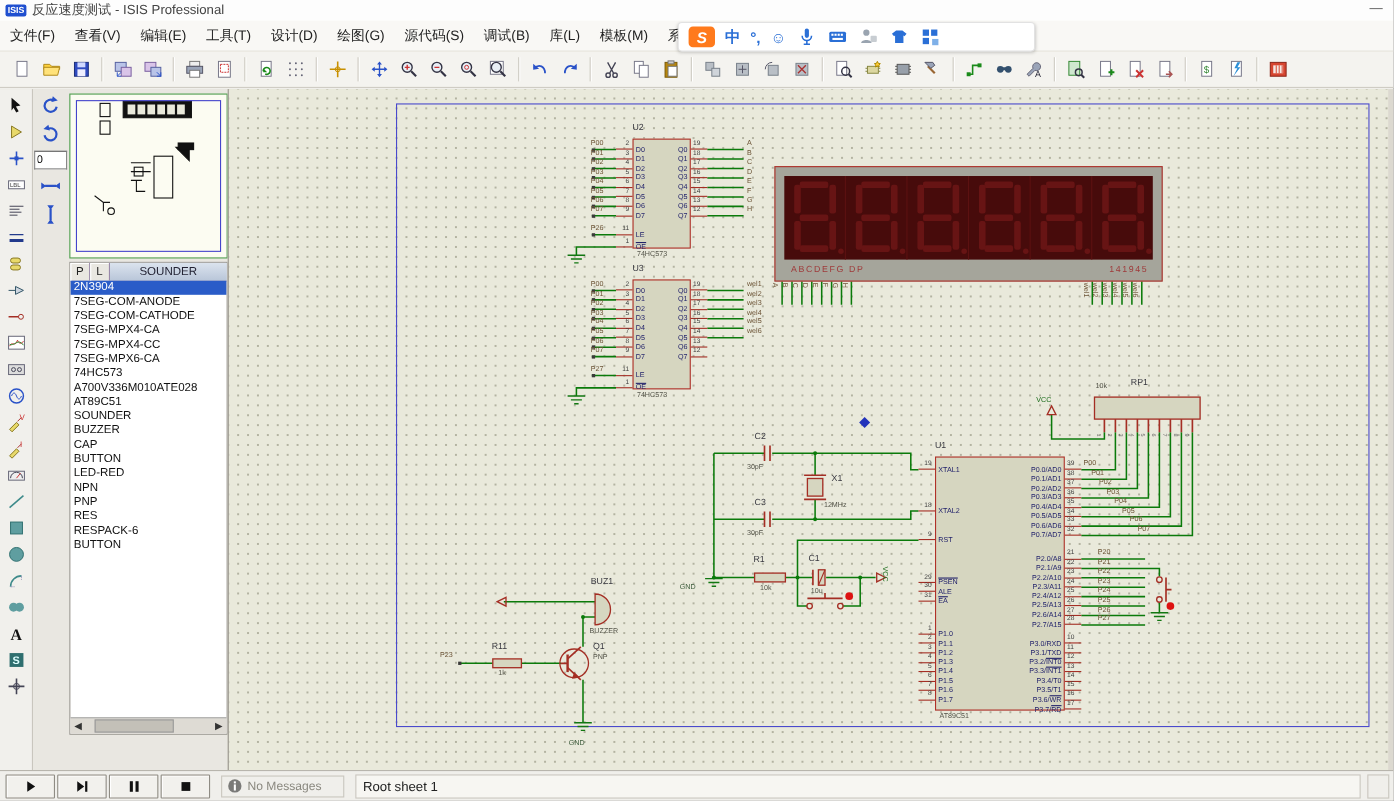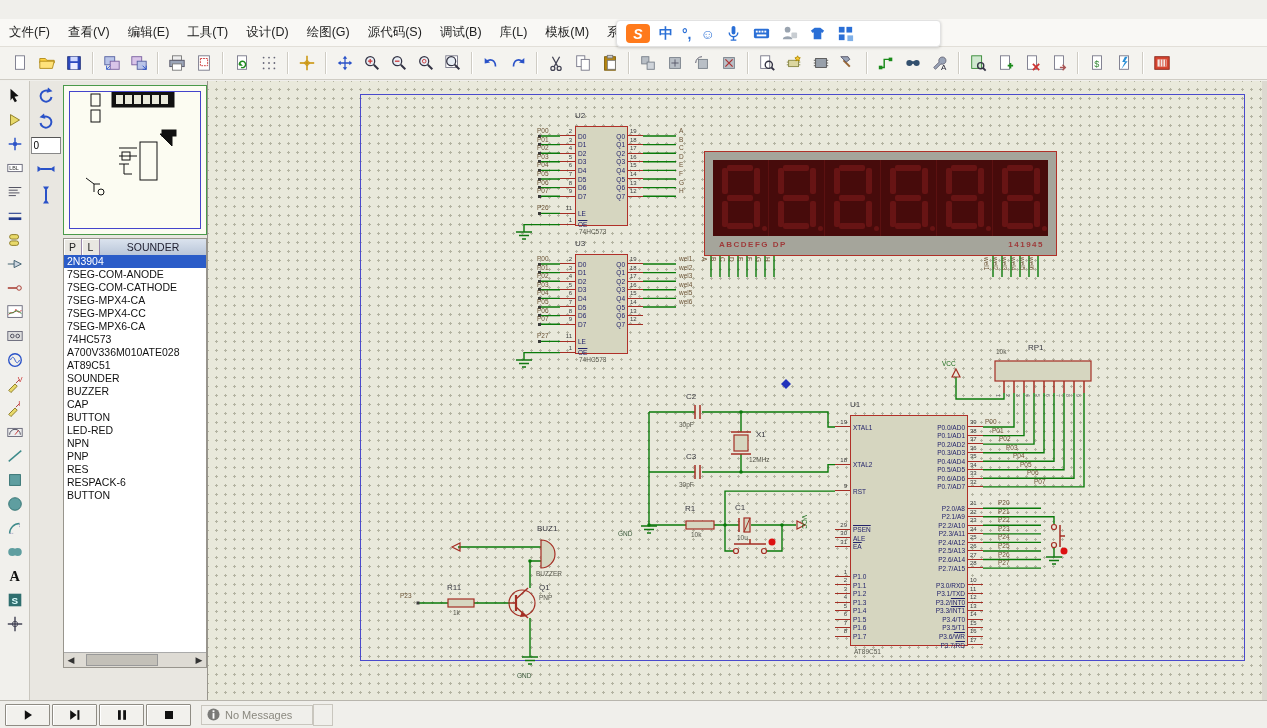--- a/index.html
+++ b/index.html
@@ -77,37 +77,42 @@
   .dispin{position:absolute;left:8px;top:8px;background:#470b0b;display:flex;}
   .digit{position:relative;flex:1;border-right:1px solid #5c1111;}
   .digit:last-child{border-right:none;}
   .seg{position:absolute;background:#671414;border-radius:2px;}
   .seg.h{width:26px;height:6px;left:14px;}
   .seg.v{width:6px;height:26px;}
   .seg.a{top:5px;} .seg.g{top:35px;} .seg.d{top:63px;}
   .seg.f{left:9px;top:8px;} .seg.b{left:41px;top:8px;}
   .seg.e{left:9px;top:41px;} .seg.c{left:41px;top:41px;}
   .seg.dp{width:5px;height:5px;left:49px;top:66px;border-radius:50%;}
-  .displbl{position:absolute;font-size:8px;letter-spacing:1.5px;color:#9e3a3a;font-weight:bold;}
+  .displbl{position:absolute;font-size:8px;letter-spacing:1.5px;color:#9e3a3a;font-weight:normal;}
   
   .bottombar{position:absolute;left:0;bottom:0;width:100%;height:28px;background:#f0efeb;
              border-top:1px solid #b8b5ad;display:flex;align-items:center;padding-left:5px;box-sizing:border-box;}
   .pbtn{width:43px;height:20px;background:#f2f1ed;border:1px solid #8f8c84;border-radius:1px;
         box-shadow:inset 1px 1px 0 #fff;display:flex;align-items:center;justify-content:center;margin-right:2px;}
   .msgbox{width:112px;height:20px;border:1px solid #c9c6be;display:flex;align-items:center;gap:5px;
           padding:0 5px;margin-left:8px;color:#8a887f;font-size:11px;box-sizing:border-box;}
   .sheetbox{flex:1;height:20px;border:1px solid #c9c6be;background:#f7f6f2;margin-left:10px;margin-right:6px;
             font-size:12px;color:#222;line-height:20px;padding-left:6px;}
   .cornerbox{width:18px;height:20px;border:1px solid #c9c6be;margin-right:4px;}
 </style>
 </head>
 <body>
 
 <div id="app">
 
+  <div class="titlebar">
+    <span class="appicon">ISIS</span>
+    <span class="title">反应速度测试 - ISIS Professional</span>
+    <span class="minbtn">—</span>
+  </div>
 
   <div class="menubar" id="menubar">
       <div class="menu-item">文件(F)</div>
       <div class="menu-item">查看(V)</div>
       <div class="menu-item">编辑(E)</div>
       <div class="menu-item">工具(T)</div>
       <div class="menu-item">设计(D)</div>
       <div class="menu-item">绘图(G)</div>
       <div class="menu-item">源代码(S)</div>
       <div class="menu-item">调试(B)</div>
@@ -1218,15 +1223,16 @@
         </div>
       </div>
     <div class="msgbox">
       <svg width="13" height="13" viewBox="0 0 14 14">
           <circle cx="7" cy="7" r="6.5" fill="#7a7a78"></circle>
           <rect x="6" y="5.5" width="2" height="6" fill="#fff"></rect>
           <rect x="6" y="2.5" width="2" height="2" fill="#fff"></rect>
         </svg>
       <span>No Messages</span>
     </div>
+    <div class="sheetbox">Root sheet 1</div>
     <div class="cornerbox"></div>
   </div>
 </div>
 
 </body></html>

